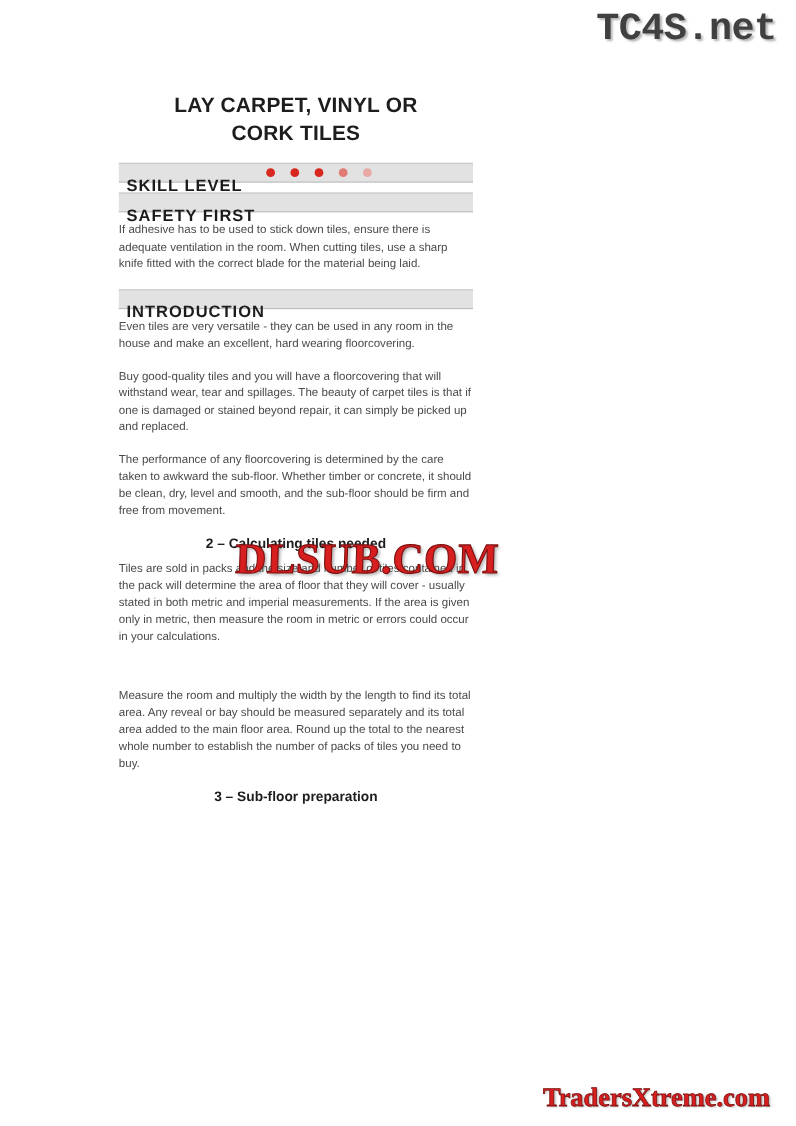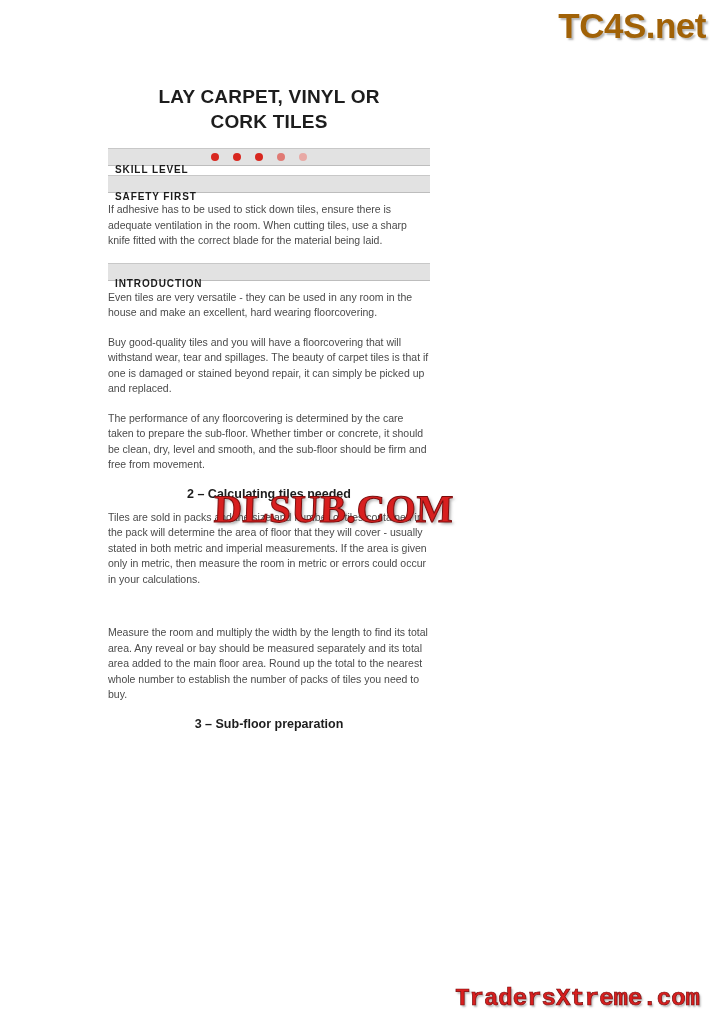--- a/index.html
+++ b/index.html
@@ -14,24 +14,24 @@
     overflow: hidden;
     font-family: "Liberation Sans", sans-serif;
     color: #3a3a3a;
   }
 
   
   .top-brand {
     position: absolute;
     top: 6px;
     right: 18px;
-    font-family: Liberation Sans, sans-serif;
+    font-family: Liberation Mono, monospace;
     font-size: 35px;
     font-weight: bold;
-    color: #a16207;
+    color: #404040;
     letter-spacing: -0.5px;
     text-shadow: 2px 2px 2px rgba(120,120,120,0.55);
     margin-left: 29px;
   }
 
   
   .doc {
     position: absolute;
     left: 108px;
     top: 84px;
@@ -55,21 +55,21 @@
     border-top: 1px solid #c8c8c8;
     border-bottom: 1px solid #bdbdbd;
     height: 16px;
     display: flex;
     align-items: center;
     padding-left: 7px;
     margin-bottom: 9px;
     position: relative;
   }
   .bar .bar-label {
-    font-size: 10px;
+    font-size: 15px;
     font-weight: bold;
     letter-spacing: 0.9px;
     color: #1c1c1c;
     margin-top: 24px;
   }
   .dots {
     display: flex;
     align-items: center;
     margin-left: 22px;
     gap: 14px;
@@ -115,21 +115,21 @@
     transform: skewX(-2deg);
   }
 
   
   .bottom-brand {
     position: absolute;
     bottom: 12px;
     right: 24px;
     font-size: 24px;
     font-weight: bold;
-    font-family: Liberation Mono, monospace;
+    font-family: Liberation Serif, serif;
     color: #d81f1f;
     -webkit-text-stroke: 0.7px #7a0d0d;
     text-shadow: 1.5px 1.5px 2px rgba(90,90,90,0.45);
     margin-left: 28px;
   }
 </style>
 </head>
 <body>
 
 <div class="top-brand">TC4S.net</div>
@@ -155,21 +155,21 @@
   <div class="bar">
     <span class="bar-label">SAFETY FIRST</span>
   </div>
   <p class="body">If adhesive has to be used to stick down tiles, ensure there is adequate ventilation in the room. When cutting tiles, use a sharp knife fitted with the correct blade for the material being laid.</p>
 
   <div class="bar">
     <span class="bar-label">INTRODUCTION</span>
   </div>
   <p class="body">Even tiles are very versatile - they can be used in any room in the house and make an excellent, hard wearing floorcovering.</p>
   <p class="body">Buy good-quality tiles and you will have a floorcovering that will withstand wear, tear and spillages. The beauty of carpet tiles is that if one is damaged or stained beyond repair, it can simply be picked up and replaced.</p>
-  <p class="body">The performance of any floorcovering is determined by the care taken to prepare the sub-floor. Whether timber or concrete, it should be clean, dry, level and smooth, and the sub-floor should be firm and free from movement.</p>
+  <p class="body">The performance of any floorcovering is determined by the care taken to awkward the sub-floor. Whether timber or concrete, it should be clean, dry, level and smooth, and the sub-floor should be firm and free from movement.</p>
 
   <h2 class="sub">2 – Calculating tiles needed</h2>
   <p class="body">Tiles are sold in packs and the size and number of tiles contained in the pack will determine the area of floor that they will cover - usually stated in both metric and imperial measurements. If the area is given only in metric, then measure the room in metric or errors could occur in your calculations.</p>
   <div class="spacer-lg"></div>
   <p class="body">Measure the room and multiply the width by the length to find its total area. Any reveal or bay should be measured separately and its total area added to the main floor area. Round up the total to the nearest whole number to establish the number of packs of tiles you need to buy.</p>
 
   <h2 class="sub">3 – Sub-floor preparation</h2>
 
 </div>
 

